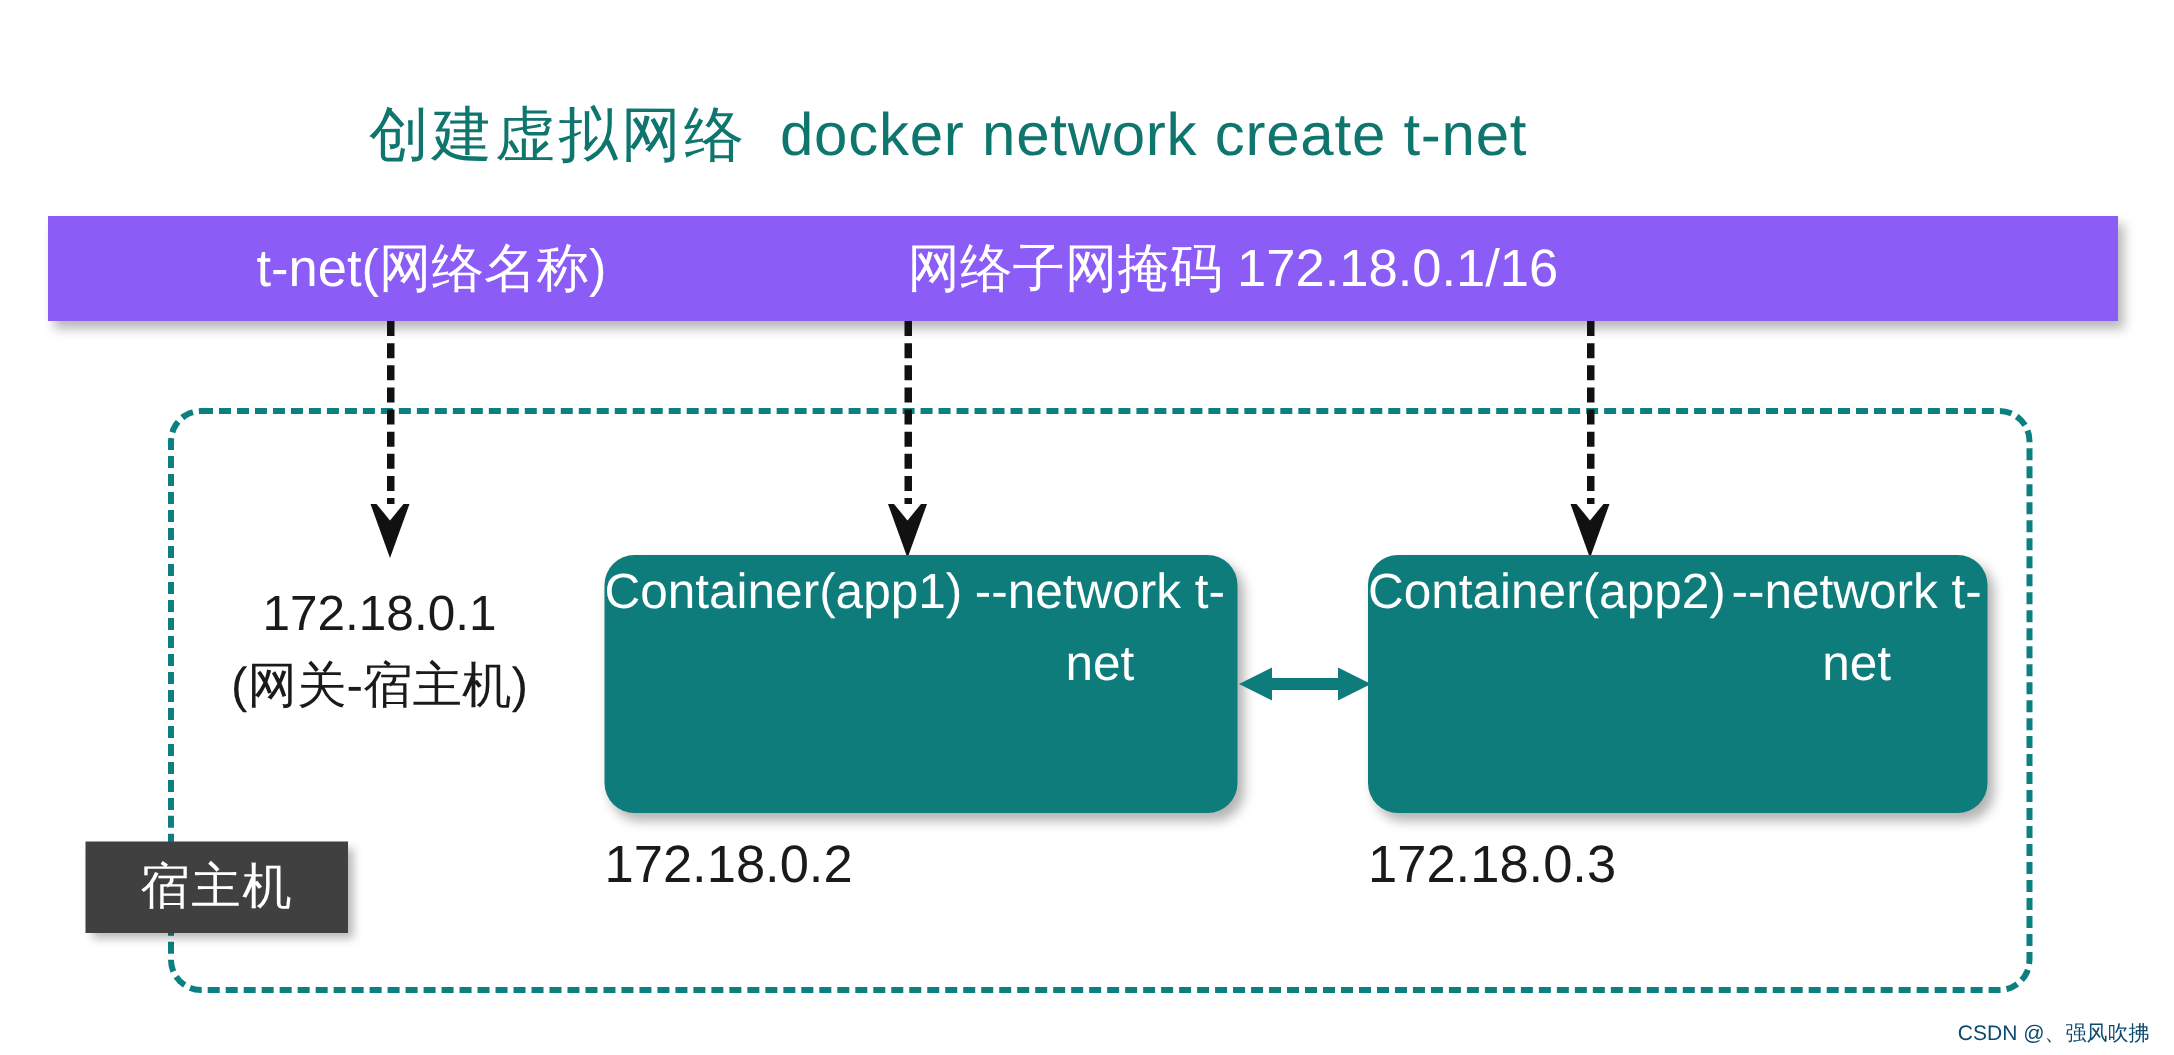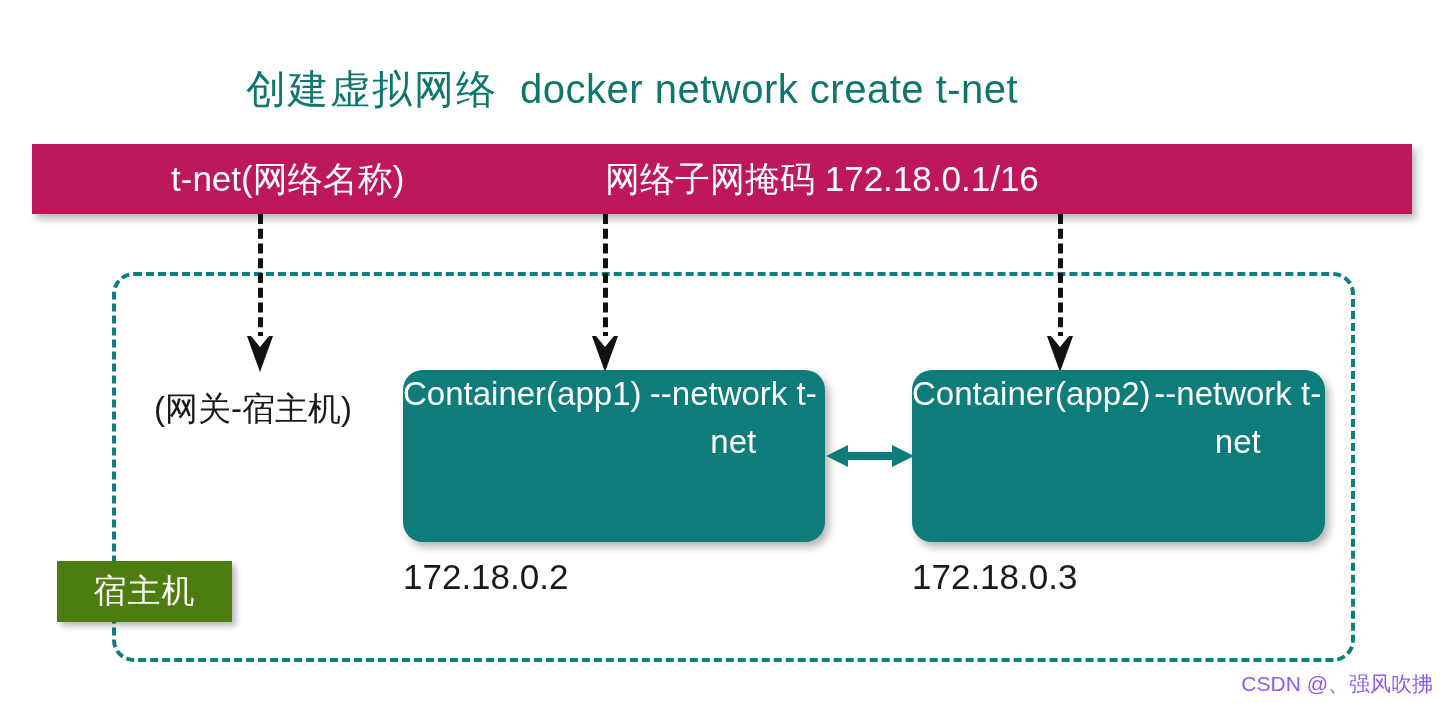--- a/index.html
+++ b/index.html
@@ -29,21 +29,21 @@
   .title .cn { letter-spacing: 2px; }
   .title .cmd { margin-left: 22px; }
 
   
   .banner {
     position: absolute;
     left: 32px;
     top: 144px;
     width: 1380px;
     height: 70px;
-    background: #be185d;
+    background: #8b5cf6;
     box-shadow: 4px 5px 7px rgba(0,0,0,0.28);
   }
   .banner-label {
     position: absolute;
     color: #ffffff;
     font-size: 35px;
     white-space: nowrap;
     top: 50%;
     transform: translateY(-50%);
   }
@@ -160,37 +160,37 @@
   #ip-app1 { left: 403px; width: 422px; }
   #ip-app2 { left: 912px; width: 413px; }
 
   
   .host-badge {
     position: absolute;
     left: 57px;
     top: 561px;
     width: 175px;
     height: 61px;
-    background: #4d7c0f;
+    background: #404040;
     color: #ffffff;
     font-size: 33px;
     display: flex;
     align-items: center;
     justify-content: center;
     box-shadow: 4px 4px 6px rgba(0,0,0,0.28);
     letter-spacing: 1px;
   }
 
   
   .watermark {
     position: absolute;
     right: 16px;
     bottom: 5px;
-    font-size: 21px;
-    color: #8b5cf6;
+    font-size: 14px;
+    color: #0c4a6e;
     white-space: nowrap;
   }
 </style>
 </head>
 <body>
 
 <div class="title">
   <span class="cn">创建虚拟网络</span><span class="cmd">docker network create t-net</span>
 </div>
 
@@ -211,20 +211,21 @@
   <div class="head"></div>
   <div class="notch"></div>
 </div>
 <div class="arrow-down" id="arrow-3">
   <div class="stem"></div>
   <div class="head"></div>
   <div class="notch"></div>
 </div>
 
 <div class="gateway">
+  <div>172.18.0.1</div>
   <div>(网关-宿主机)</div>
 </div>
 
 <div class="container-box" id="container-app1">
   <div>Container</div>
   <div>(app1)</div>
   <div>--network t-net</div>
 </div>
 
 <div class="link-arrow">

